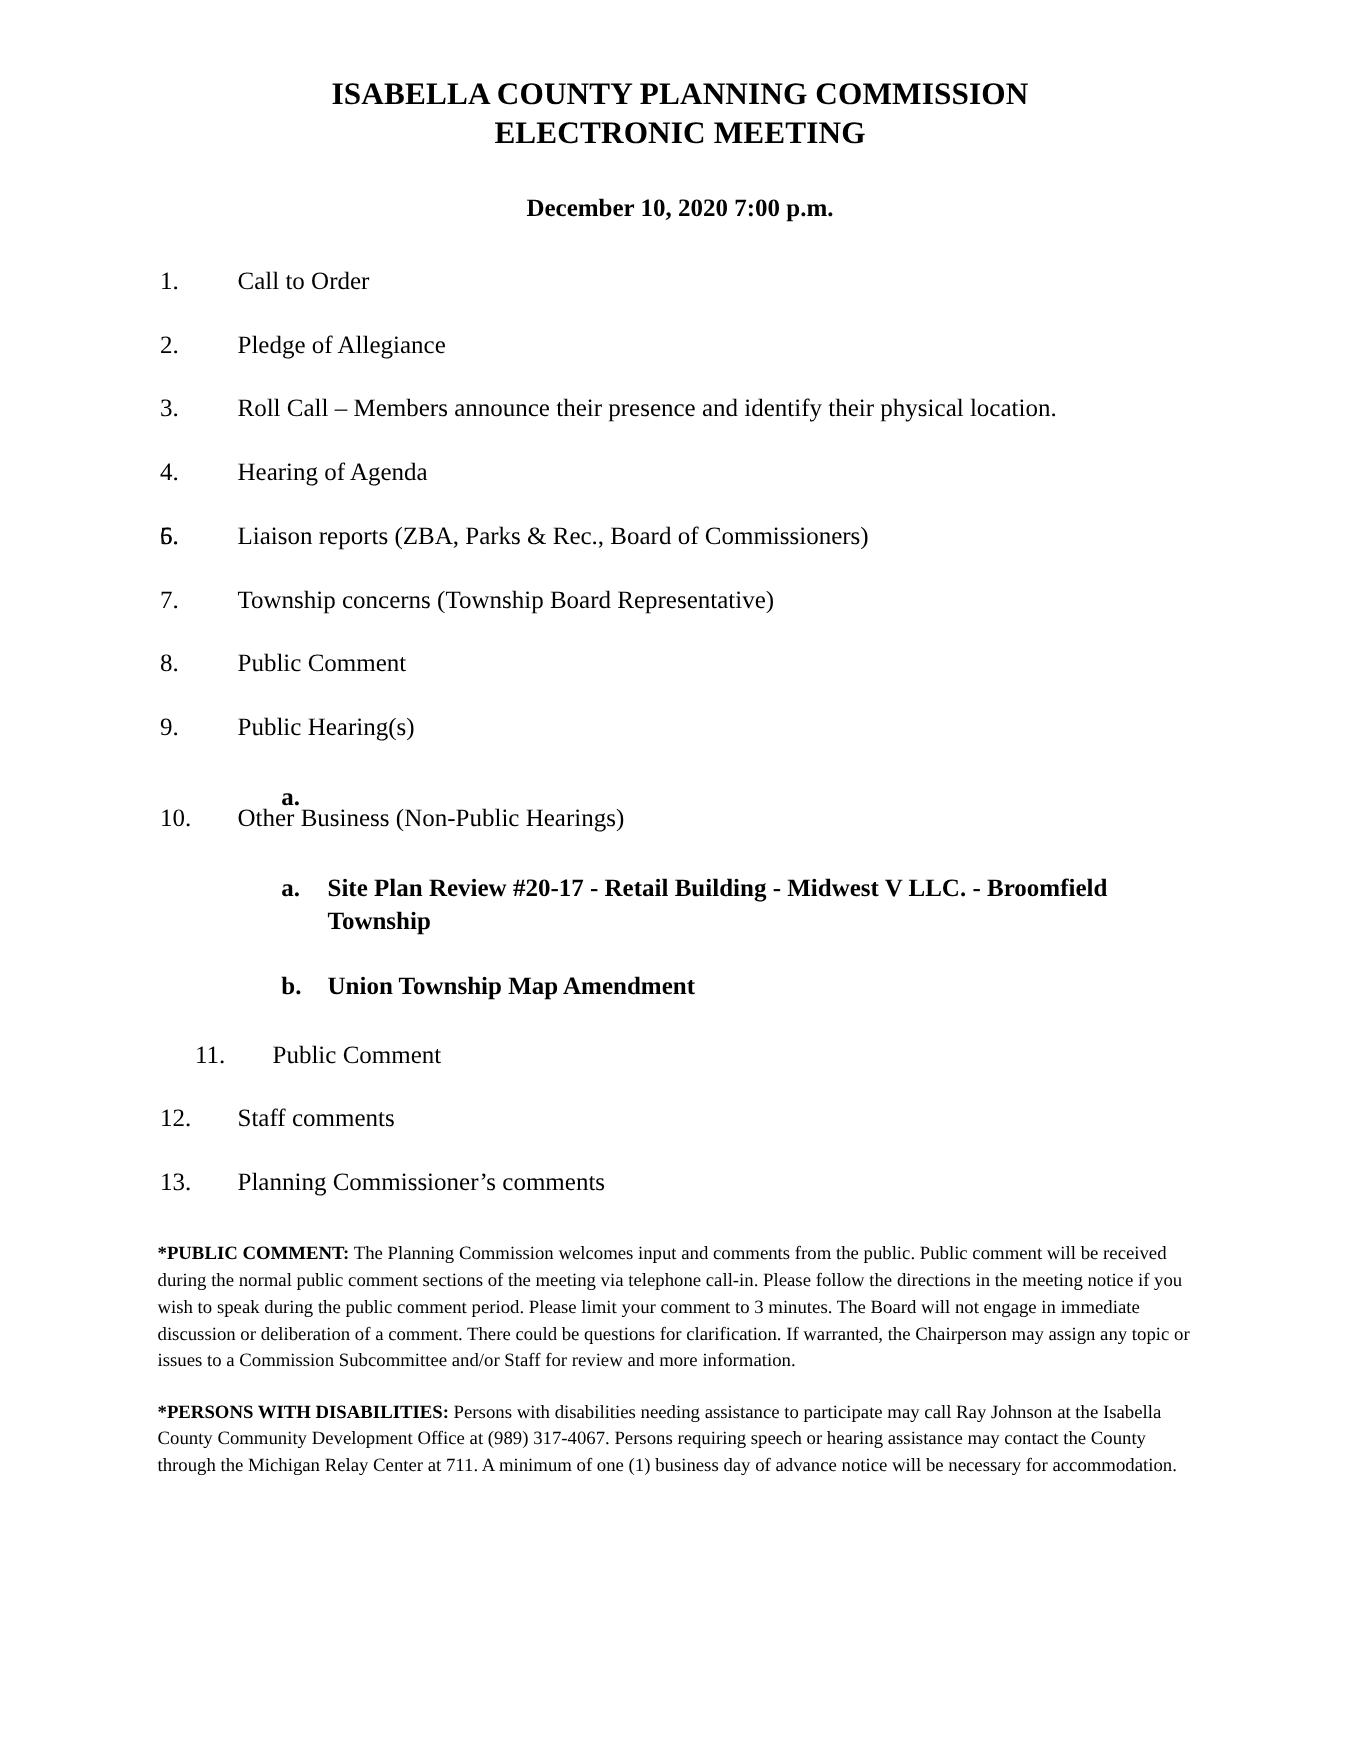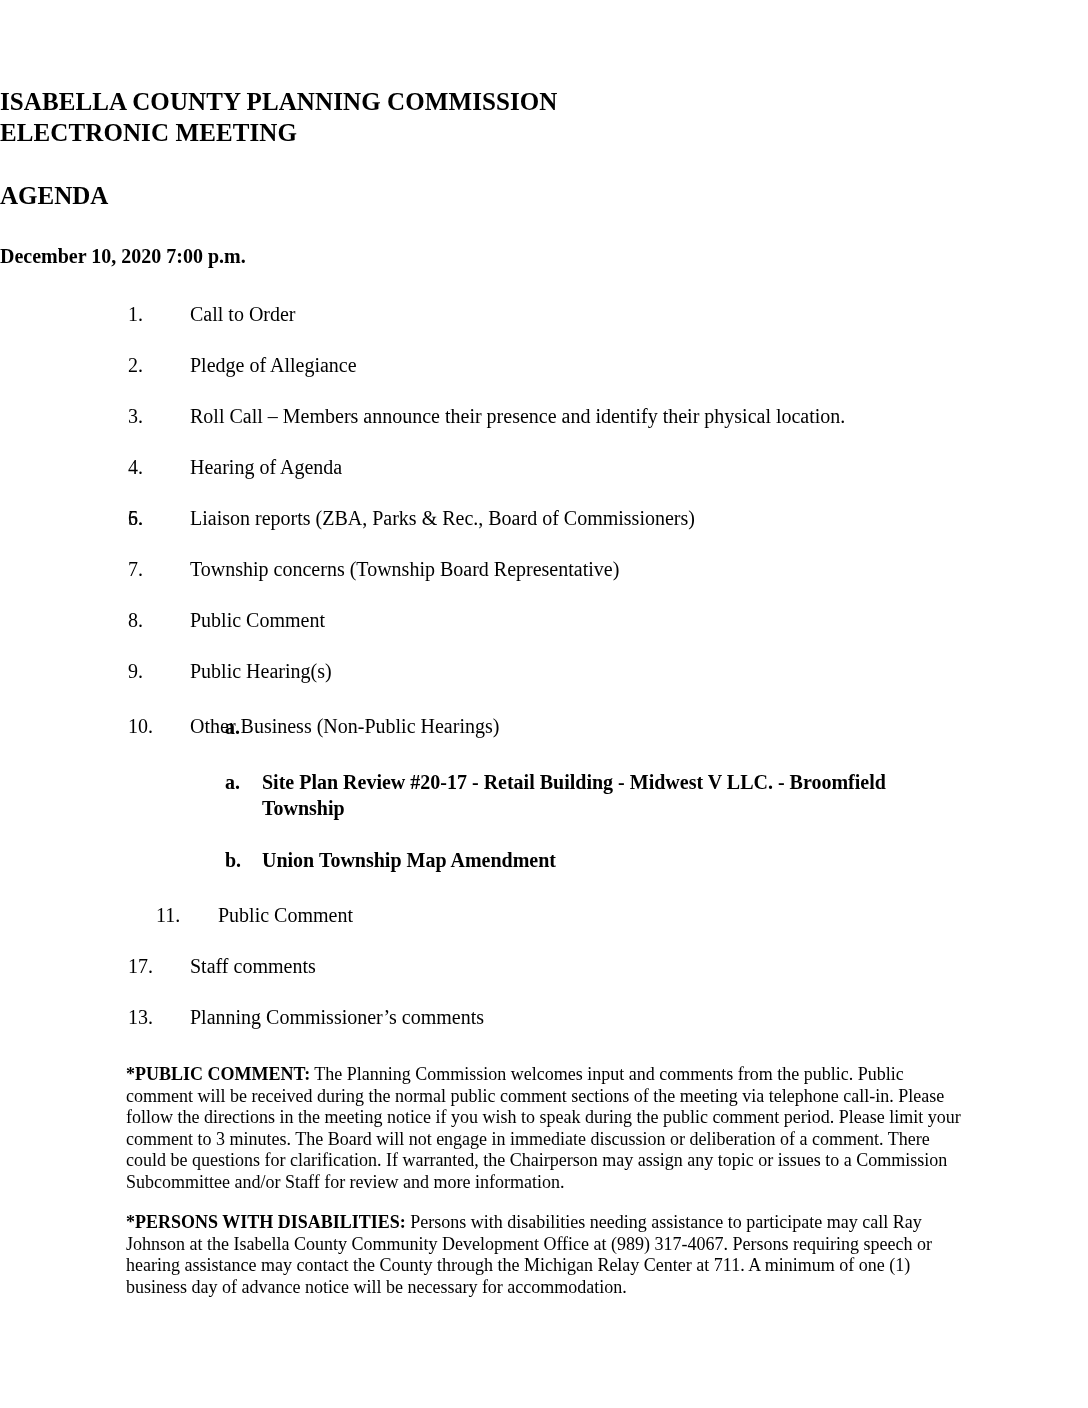--- a/index.html
+++ b/index.html
@@ -17,22 +17,22 @@
   .page {
     position: relative;
     width: 1088px;
     height: 1408px;
     background: #ffffff;
     box-sizing: border-box;
   }
 
   
   .header {
-    text-align: left;
-    padding-top: 86px;
+    text-align: center;
+    padding-top: 60px;
   }
   .title-line {
     font-weight: bold;
     font-size: 25px;
     line-height: 31px;
     letter-spacing: 0.1px;
   }
   .agenda-word {
     font-weight: bold;
     font-size: 25px;
@@ -94,38 +94,37 @@
     margin-bottom: 30px;
   }
 
   
   .footnotes {
     margin-top: 34px;
     padding-left: 126px;
     padding-right: 126px;
   }
   .footnote {
-    font-size: 18px;
+    font-size: 15px;
     line-height: 21.5px;
     text-align: left;
     margin-bottom: 19px;
   }
   .footnote .fn-head {
     font-weight: bold;
   }
 </style>
 </head>
 <body>
 
 <div class="page">
 
   <div class="header">
     <div class="title-line">ISABELLA COUNTY PLANNING COMMISSION</div>
     <div class="title-line">ELECTRONIC MEETING</div>
-    <div class="agenda-word">AGENDA</div>
     <div class="meeting-date">December 10, 2020 7:00 p.m.</div>
   </div>
 
   <div class="agenda-list">
 
     <div class="agenda-item">
       <span class="num">1.</span>
       <span>Call to Order</span>
     </div>
 
@@ -166,42 +165,42 @@
     <div class="agenda-item item-block-gap">
       <span class="num">9.</span>
       <span>Public Hearing(s)</span>
     </div>
     <div class="sub-list">
       <div class="sub-item">
         <span class="letter">a.</span>
       </div>
     </div>
 
-    <div class="agenda-item item-block-gap" style="margin-top:30px;">
+    <div class="agenda-item item-block-gap" style="margin-top:48px;">
       <span class="num">10.</span>
       <span>Other Business (Non-Public Hearings)</span>
     </div>
     <div class="sub-list">
       <div class="sub-item">
         <span class="letter">a.</span>
         <span>Site Plan Review #20-17 - Retail Building - Midwest V LLC. - Broomfield Township</span>
       </div>
       <div class="sub-item">
         <span class="letter">b.</span>
         <span>Union Township Map Amendment</span>
       </div>
     </div>
 
     <div class="agenda-item" style="margin-top:30px;margin-left:28px;">
       <span class="num">11.</span>
       <span>Public Comment</span>
     </div>
 
     <div class="agenda-item">
-      <span class="num">17.</span>
+      <span class="num">12.</span>
       <span>Staff comments</span>
     </div>
 
     <div class="agenda-item">
       <span class="num">13.</span>
       <span>Planning Commissioner’s comments</span>
     </div>
 
 
   </div>

